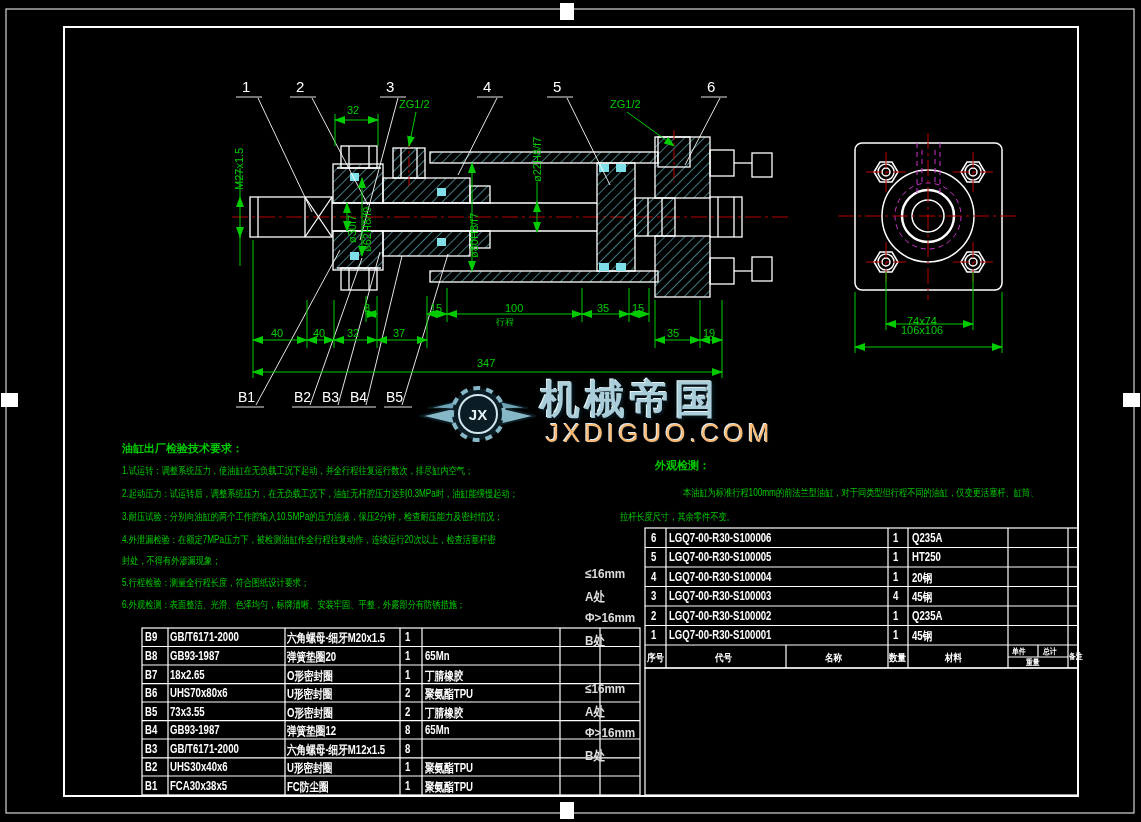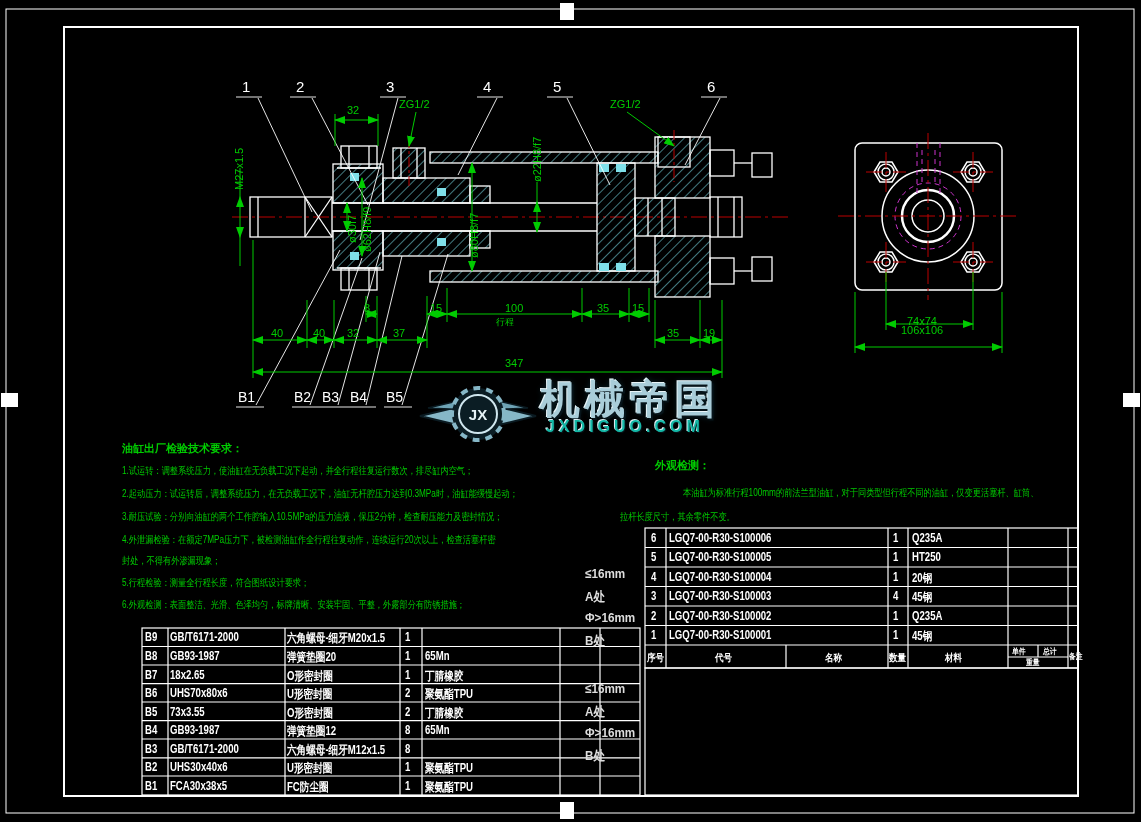--- a/index.html
+++ b/index.html
@@ -16,22 +16,22 @@
   .nt{position:absolute;color:#00cc00;font-size:11px;font-weight:bold;white-space:nowrap;}
   .cell{position:absolute;color:#fff;font-weight:bold;font-size:12px;white-space:nowrap;
         transform:scaleX(0.8);transform-origin:0 0;}
   .hdr{position:absolute;color:#fff;font-weight:bold;font-size:10px;white-space:nowrap;
         transform:scaleX(0.85);transform-origin:0 0;}
   .mid{position:absolute;color:#ddd;font-weight:bold;font-size:13px;white-space:nowrap;
         transform:scaleX(0.9);transform-origin:0 0;}
   .wm-brand{position:absolute;left:122px;top:-6px;font-size:40px;font-weight:bold;
         color:#a9cdd9;letter-spacing:5px;white-space:nowrap;
         text-shadow:2px 2px 0 #07141a,-1px -1px 0 #e8f4f8,0 0 6px #0a2a33;}
-  .wm-site{position:absolute;left:128px;top:40px;font-size:16px;font-weight:bold;
-        color:#14b8a6;letter-spacing:4px;white-space:nowrap;
+  .wm-site{position:absolute;left:128px;top:40px;font-size:26px;font-weight:normal;
+        color:#fdba74;letter-spacing:4px;white-space:nowrap;
         text-shadow:1px 1px 0 #07141a,-1px -1px 0 #dceef4;}
 </style>
 </head>
 <body>
 
 <div id="page">
 
 <svg width="1141" height="822" viewBox="0 0 1141 822">
   <defs>
     <pattern id="hatch" patternUnits="userSpaceOnUse" width="7" height="7" patternTransform="rotate(45)">
@@ -306,21 +306,21 @@
 <span class="g" style="left:505px;top:302px">100</span>
 <span class="gs" style="left:496px;top:316px">行程</span>
 <span class="g" style="left:597px;top:302px">35</span>
 <span class="g" style="left:632px;top:302px">15</span>
 <span class="g" style="left:271px;top:327px">40</span>
 <span class="g" style="left:313px;top:327px">40</span>
 <span class="g" style="left:347px;top:327px">32</span>
 <span class="g" style="left:393px;top:327px">37</span>
 <span class="g" style="left:667px;top:327px">35</span>
 <span class="g" style="left:703px;top:327px">19</span>
-<span class="g" style="left:505px;top:357px">347</span>
+<span class="g" style="left:477px;top:357px">347</span>
 <span class="g" style="left:907px;top:315px">74x74</span>
 <span class="g" style="left:901px;top:324px">106x106</span>
 
 <div style="position:absolute;left:418px;top:378px;width:320px;height:72px">
   <svg width="120" height="72" viewBox="0 0 120 72">
     <path d="M2,38 L52,26 L52,50 Z" fill="#86b7c7" stroke="#0a1a21" stroke-width="2"></path>
     <path d="M10,30 L52,20 L52,32 Z" fill="#6ea3b5" stroke="#0a1a21" stroke-width="1.5"></path>
     <path d="M118,38 L68,26 L68,50 Z" fill="#86b7c7" stroke="#0a1a21" stroke-width="2"></path>
     <path d="M110,30 L68,20 L68,32 Z" fill="#6ea3b5" stroke="#0a1a21" stroke-width="1.5"></path>
     <circle cx="60" cy="36" r="26" fill="#0b1d24" stroke="#86b7c7" stroke-width="4" stroke-dasharray="7 6"></circle>

